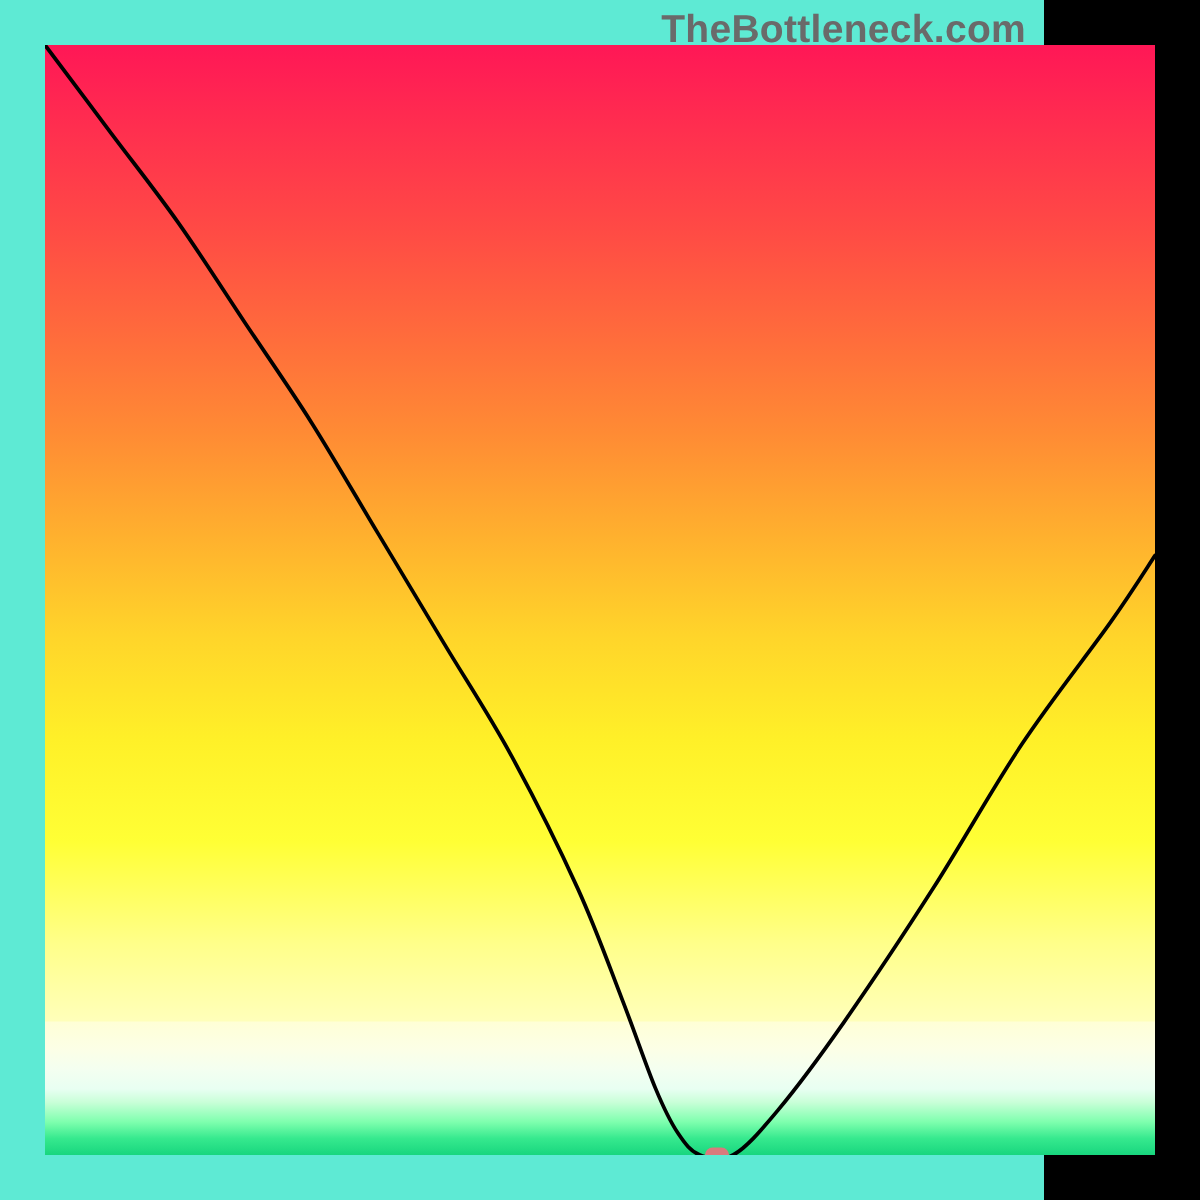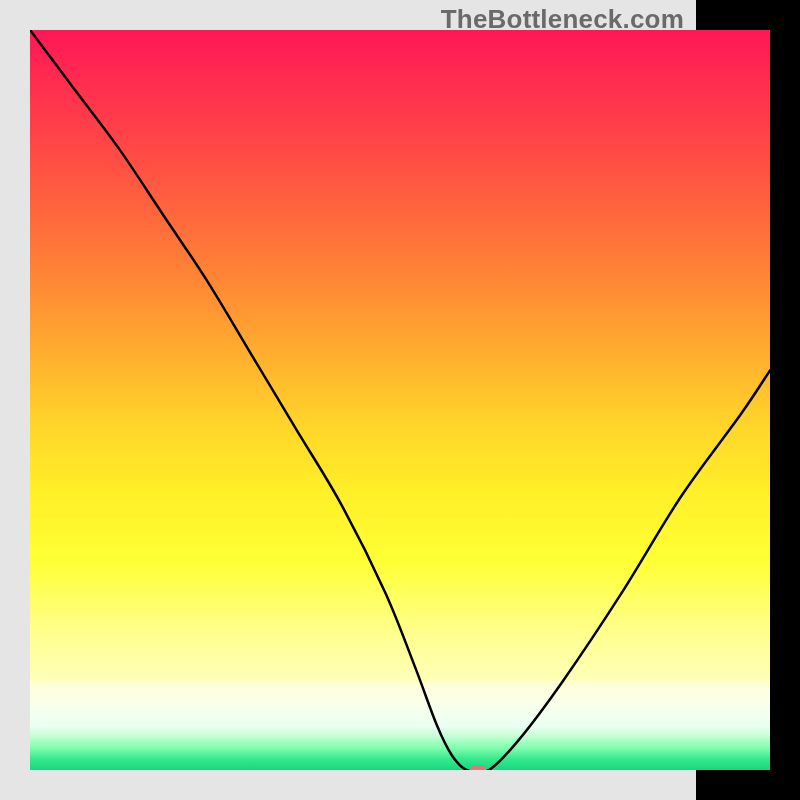--- a/index.html
+++ b/index.html
@@ -1,21 +1,21 @@
 <!DOCTYPE html>
 <html><head>
 <meta charset="utf-8">
 <style>
   * { margin: 0; padding: 0; box-sizing: border-box; }
   html, body { width: 800px; height: 800px; overflow: hidden; background: #000; }
   .frame {
     position: relative;
     width: 696px;
     height: 800px;
-    background: #e5e5e5;
+    background: #5eead4;
   }
   .watermark {
     position: absolute;
     top: 4px;
     right: 12px;
     font-family: Arial, Helvetica, sans-serif;
     font-size: 26px;
     font-weight: 600;
     color: #6a6a6a;
     letter-spacing: 0.2px;

